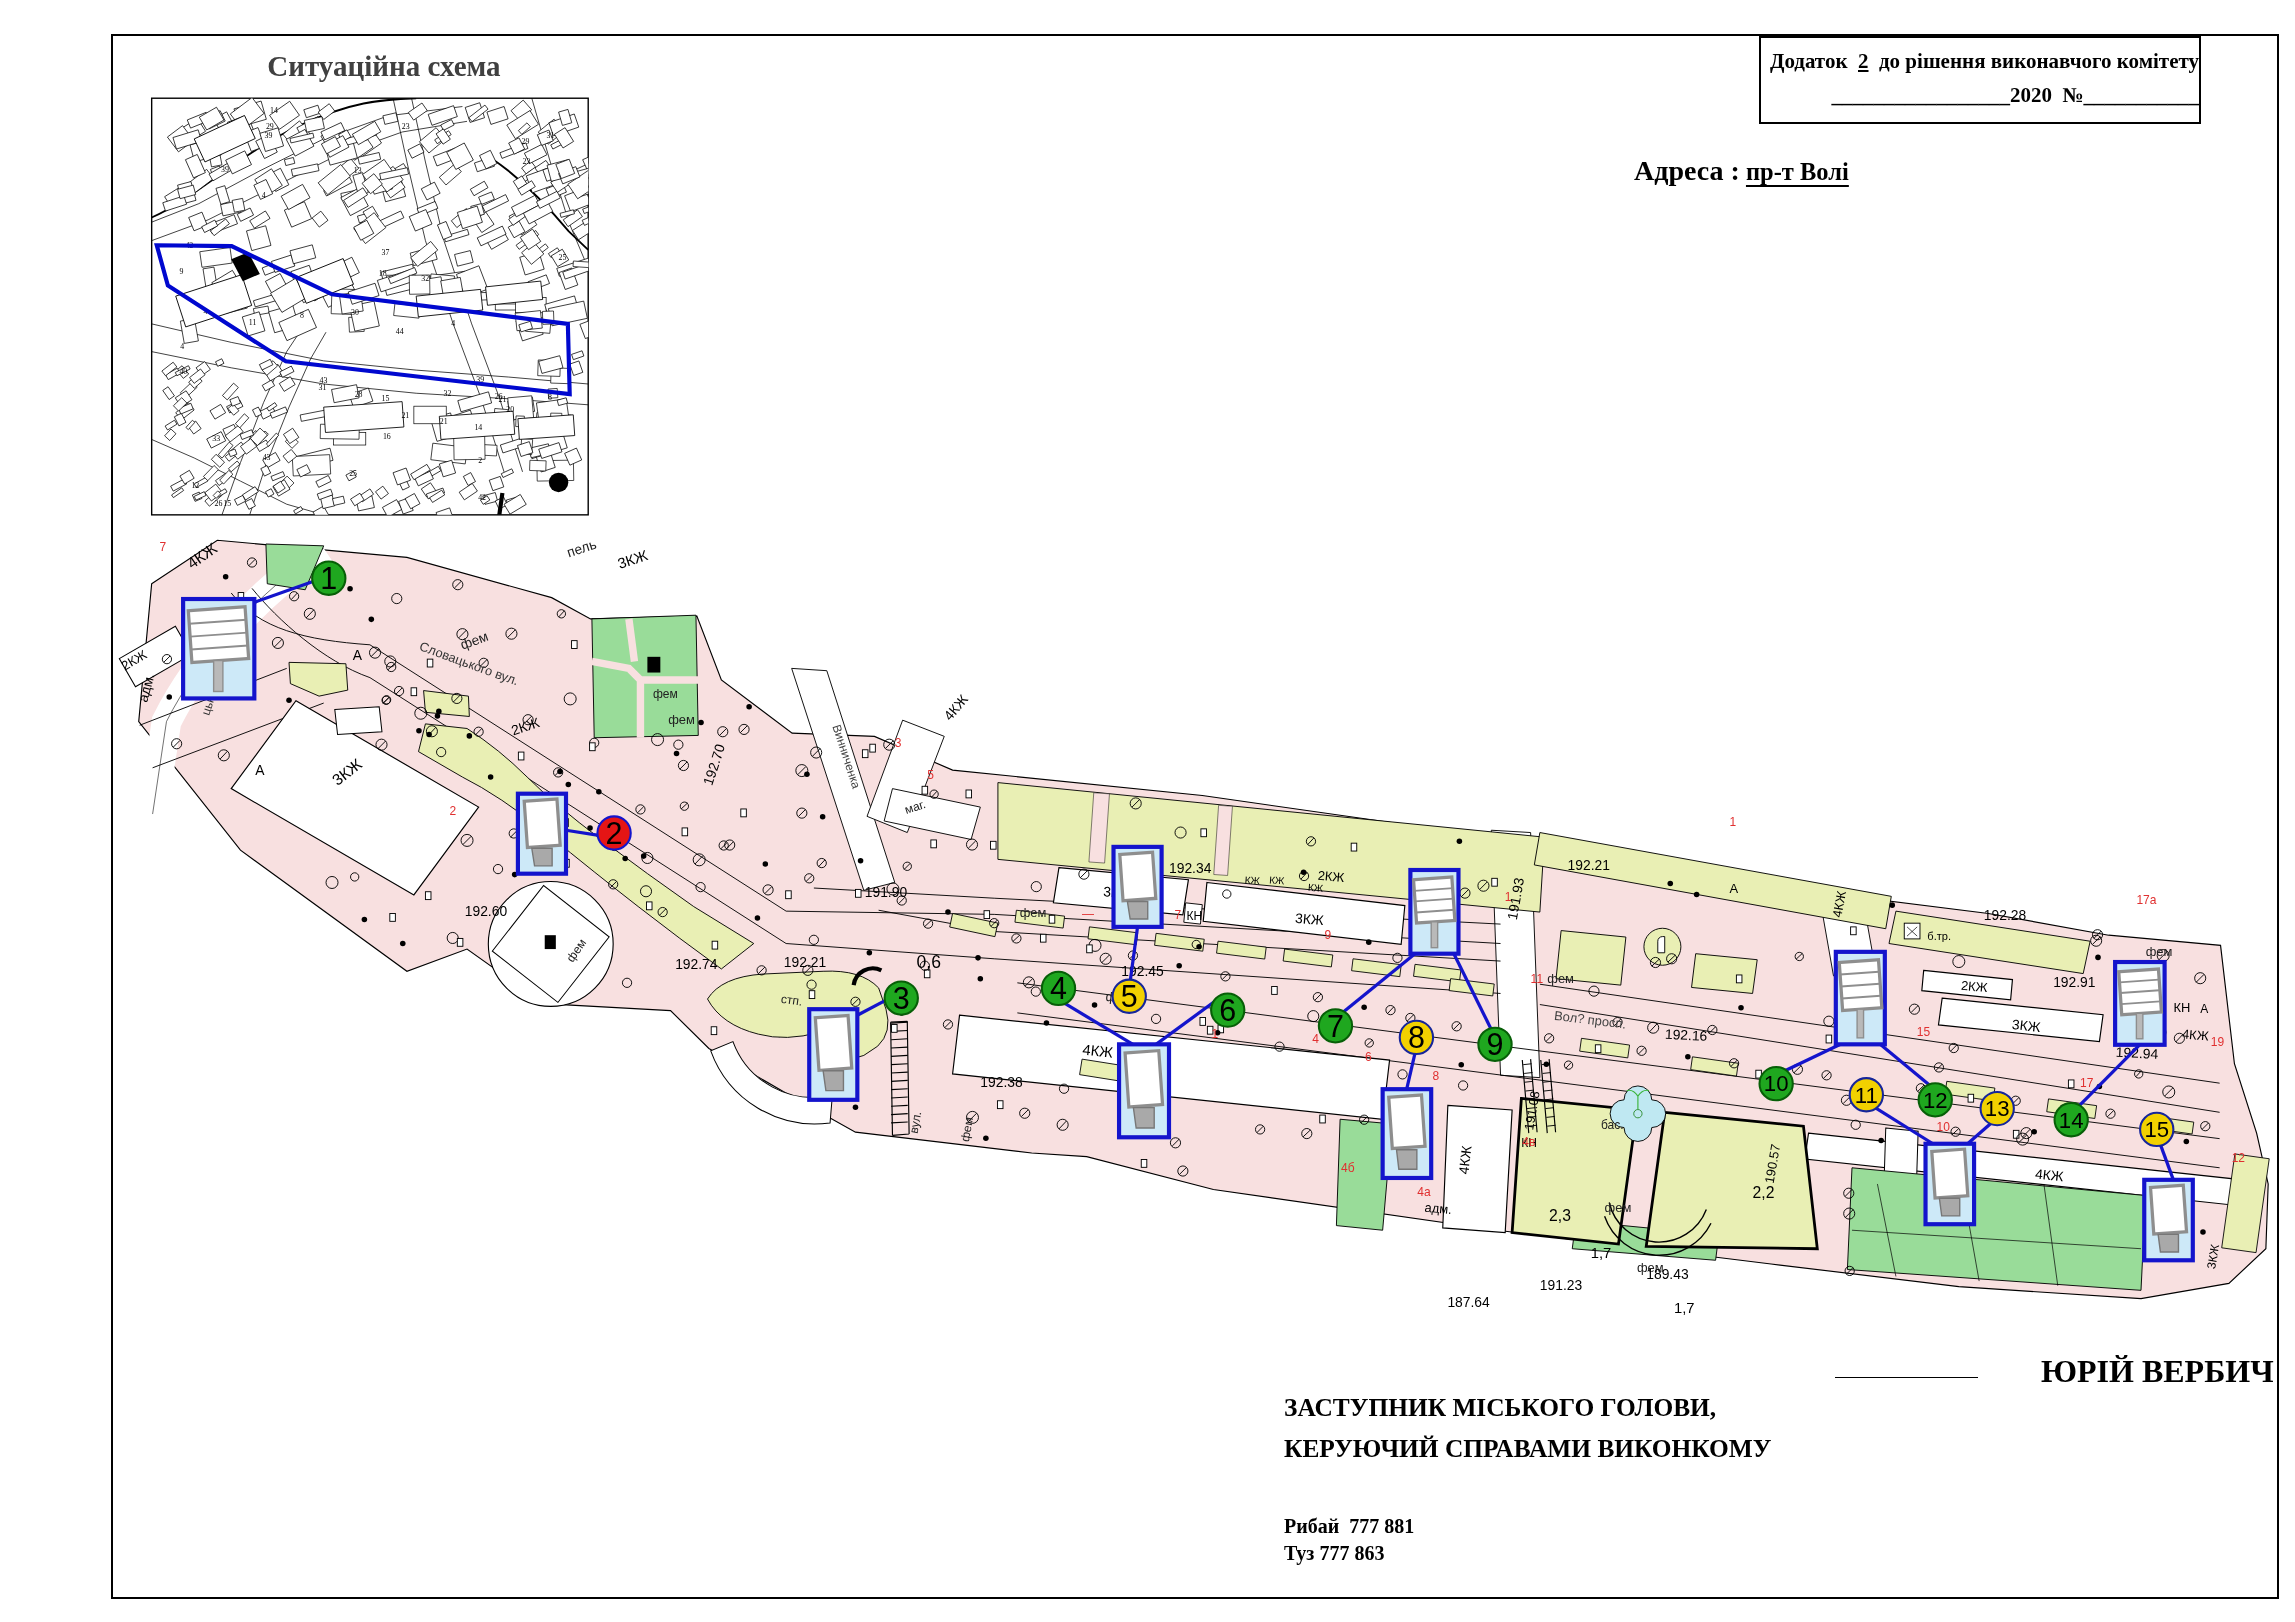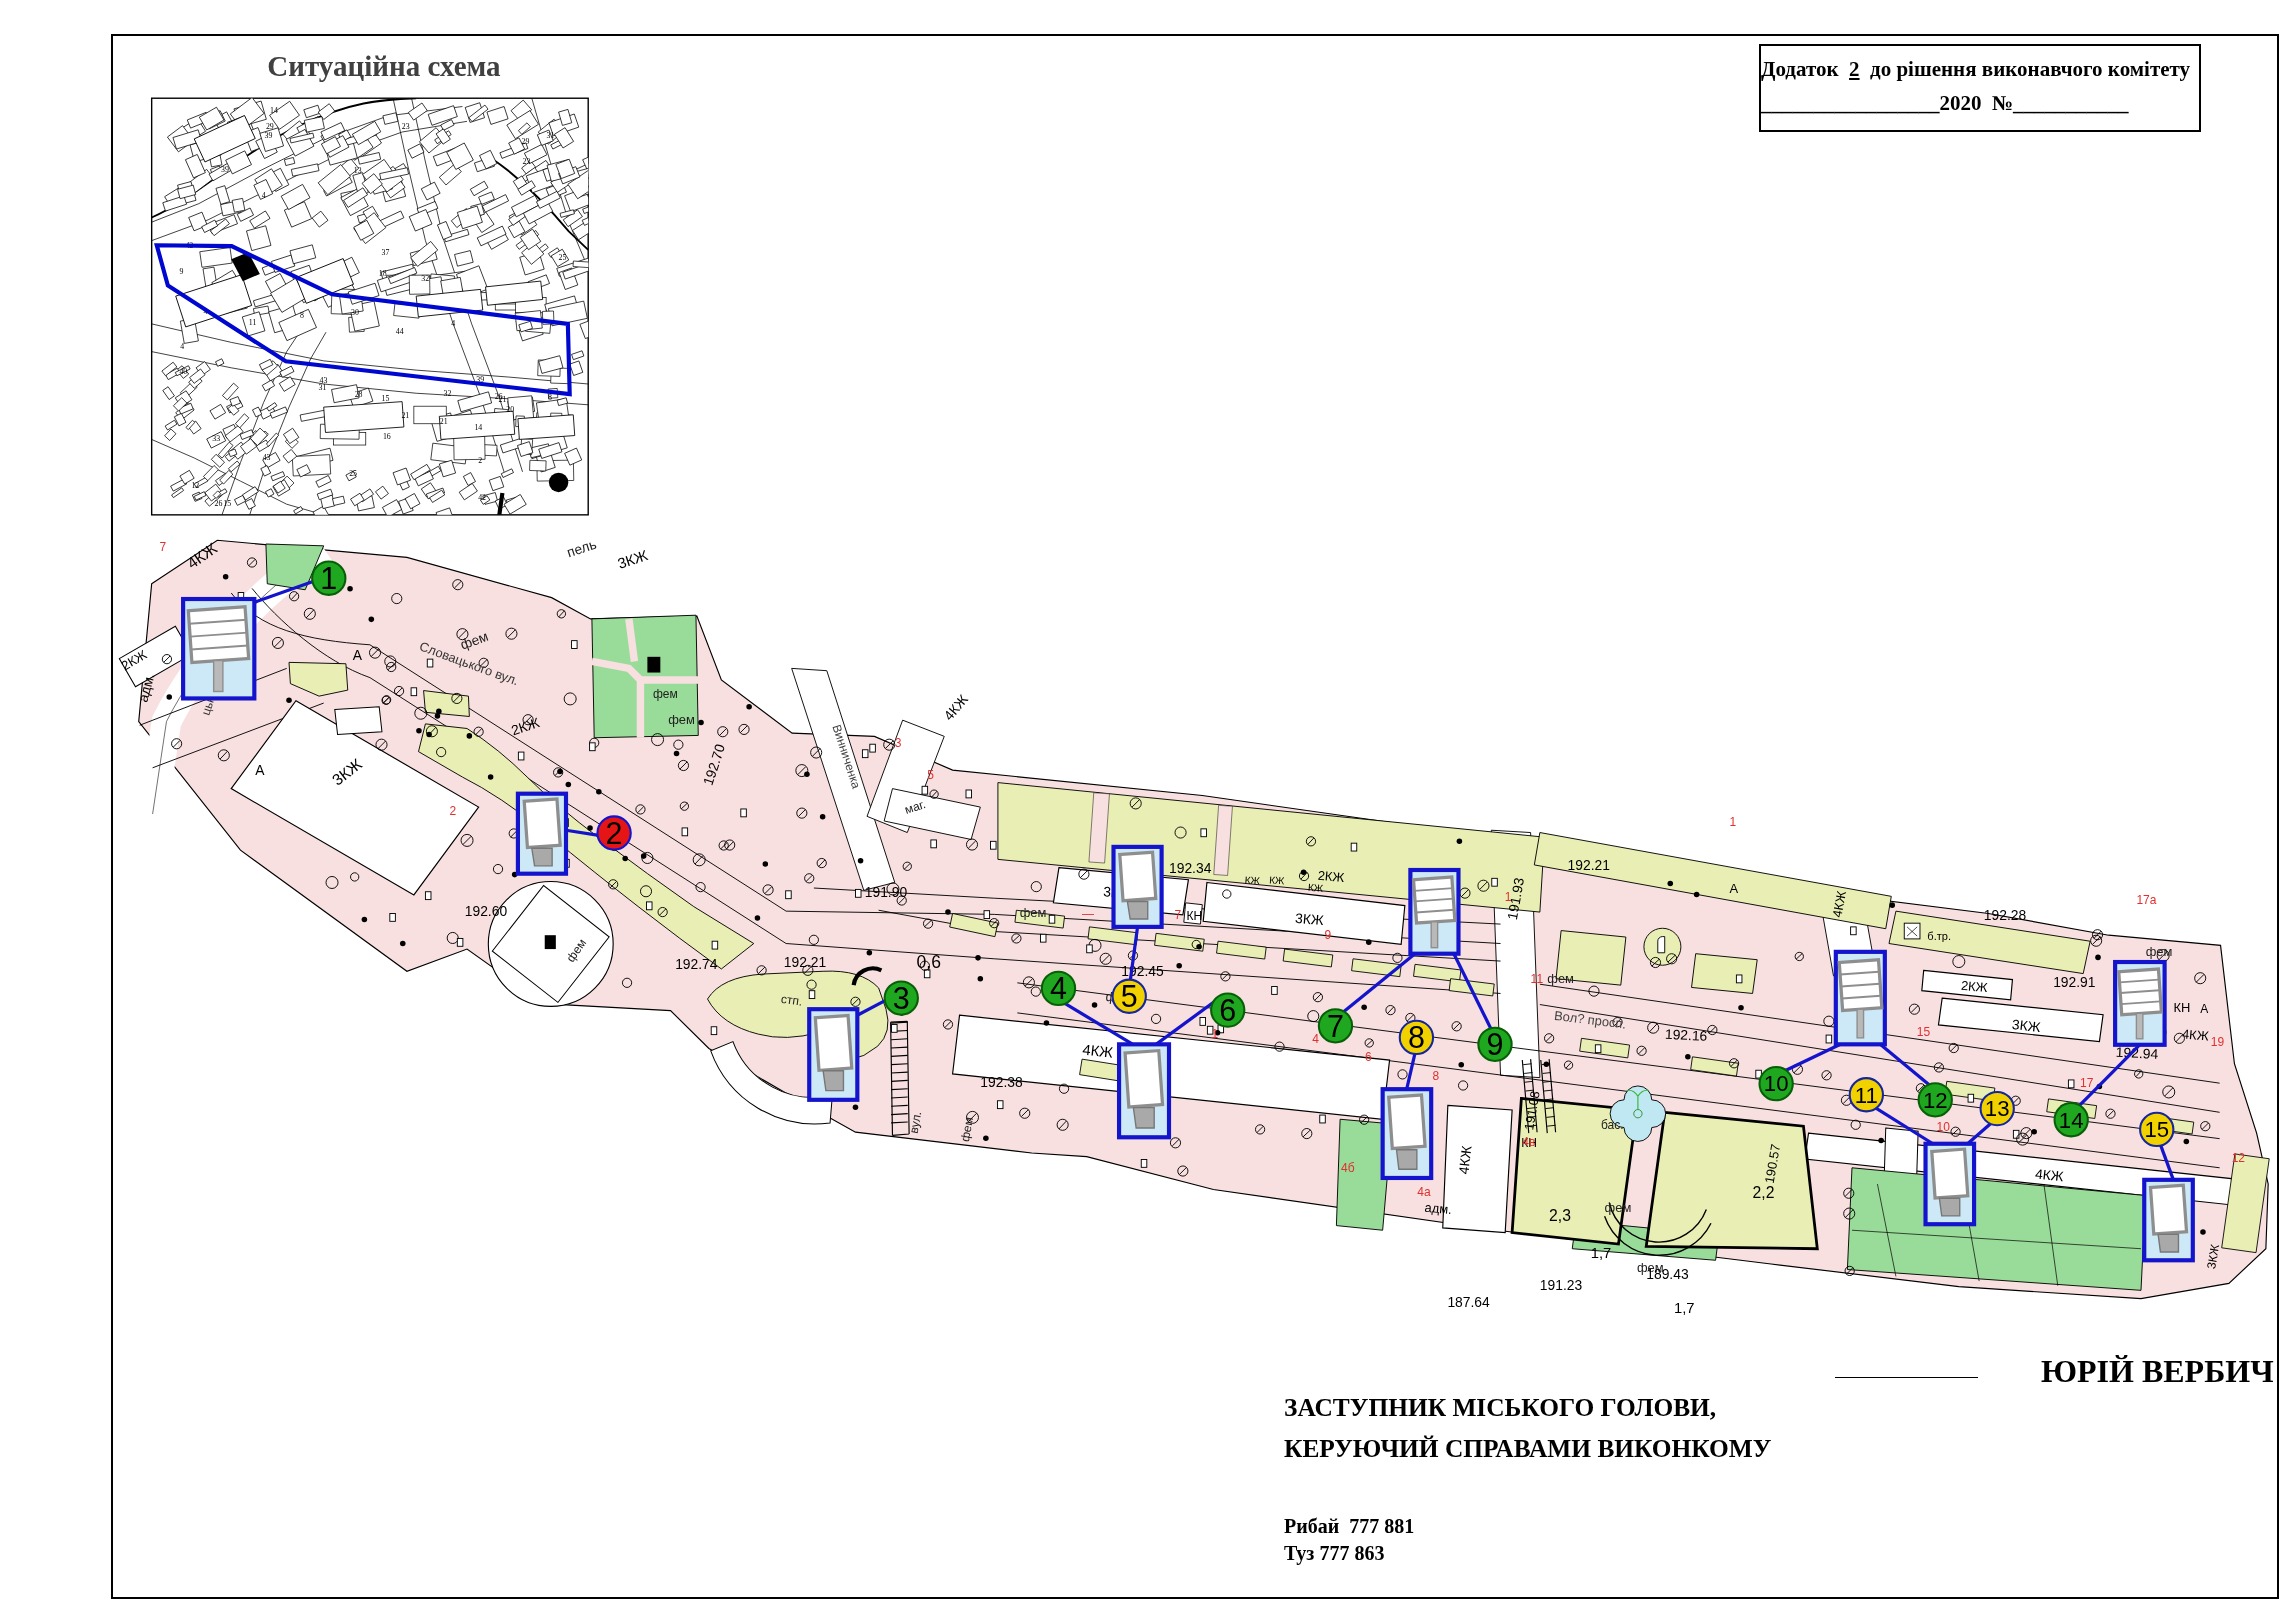--- a/index.html
+++ b/index.html
@@ -1,30 +1,31 @@
 <!DOCTYPE html>
 <html style="font-size:7.4px"><head><meta charset="utf-8"><style>
 html,body{margin:0;padding:0;background:#fff}
 body{width:2295px;height:1623px;position:relative;font-family:"Liberation Serif",serif;overflow:hidden}
 .abs{position:absolute}
 #frame{left:111px;top:34px;width:2164px;height:1561px;border:2.3px solid #000}
 #title{left:222px;top:50px;width:324px;text-align:center;font-size:29px;font-weight:bold;color:#404040}
-#dod{left:1759px;top:44px;width:438px;height:77px;border:2.3px solid #000;font-weight:bold;font-size:21px;text-align:left;line-height:1.6;padding-top:7px}
+#dod{left:1759px;top:36px;width:438px;height:77px;border:2.3px solid #000;font-weight:bold;font-size:21px;text-align:right;line-height:1.6;padding-top:7px}
 #info{left:1634px;top:153px;width:648px;font-weight:bold;font-size:24.5px;line-height:1.3}
 #info .lbl{font-size:28px}
 #info u{text-underline-offset:4.6px;text-decoration-skip-ink:none}
 #sig{left:1284px;top:1387px;width:971px;font-weight:bold;font-size:25.4px;line-height:1.6}
 #ph{left:1284px;top:1513px;font-weight:bold;font-size:20px;line-height:1.35}
 #sigline{left:1835px;top:1377px;width:143px;border-top:1.9px solid #000}
 #vb{left:2041px;top:1353px;font-weight:bold;font-size:32px}
 </style></head><body>
 <div id="frame" class="abs"></div>
 <div id="title" class="abs">Ситуаційна схема</div>
 <div id="dod" class="abs">Додаток&nbsp; <u>2</u>&nbsp; до рішення виконавчого комітету<br>_________________2020&nbsp;&nbsp;№___________</div>
 <div id="info" class="abs">
+<div style="margin-bottom:27px"><span class="lbl">Адреса :</span> <u>пр-т Волі</u></div>
 </div>
 <svg class="abs" style="left:0;top:0" width="2295" height="1623" viewBox="0 0 4963 3509">
 <rect x="328" y="212" width="944" height="901" fill="#ffffff" stroke="#000" stroke-width="3"></rect>
 <clipPath id="insclip">
       <rect x="328" y="212" width="944" height="901"></rect>
     </clipPath>
 <g clip-path="url(#insclip)">
 <path d="M328,480 L430,440 L560,370 L700,300 L840,250 L1000,230" fill="none" stroke="#000" stroke-width="1.6"></path>
 <path d="M328,520 L450,475 L590,405 L730,335 L870,285 L1010,262" fill="none" stroke="#000" stroke-width="1.6"></path>
 <path d="M850,212 L880,350 L920,520 L980,700 L1040,860 L1090,1020" fill="none" stroke="#000" stroke-width="1.6"></path>

